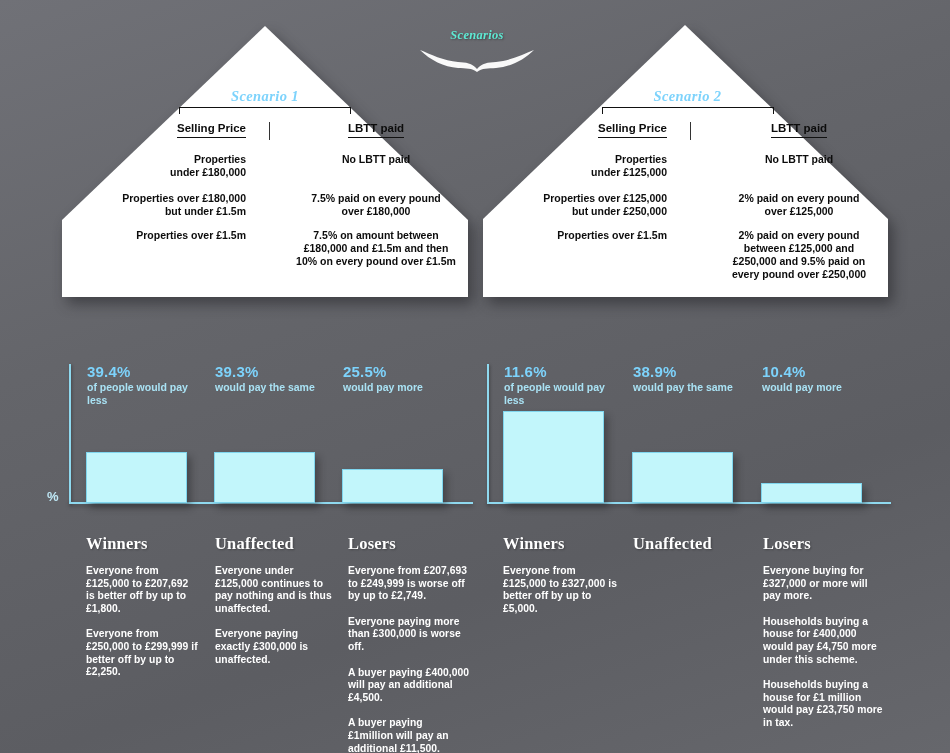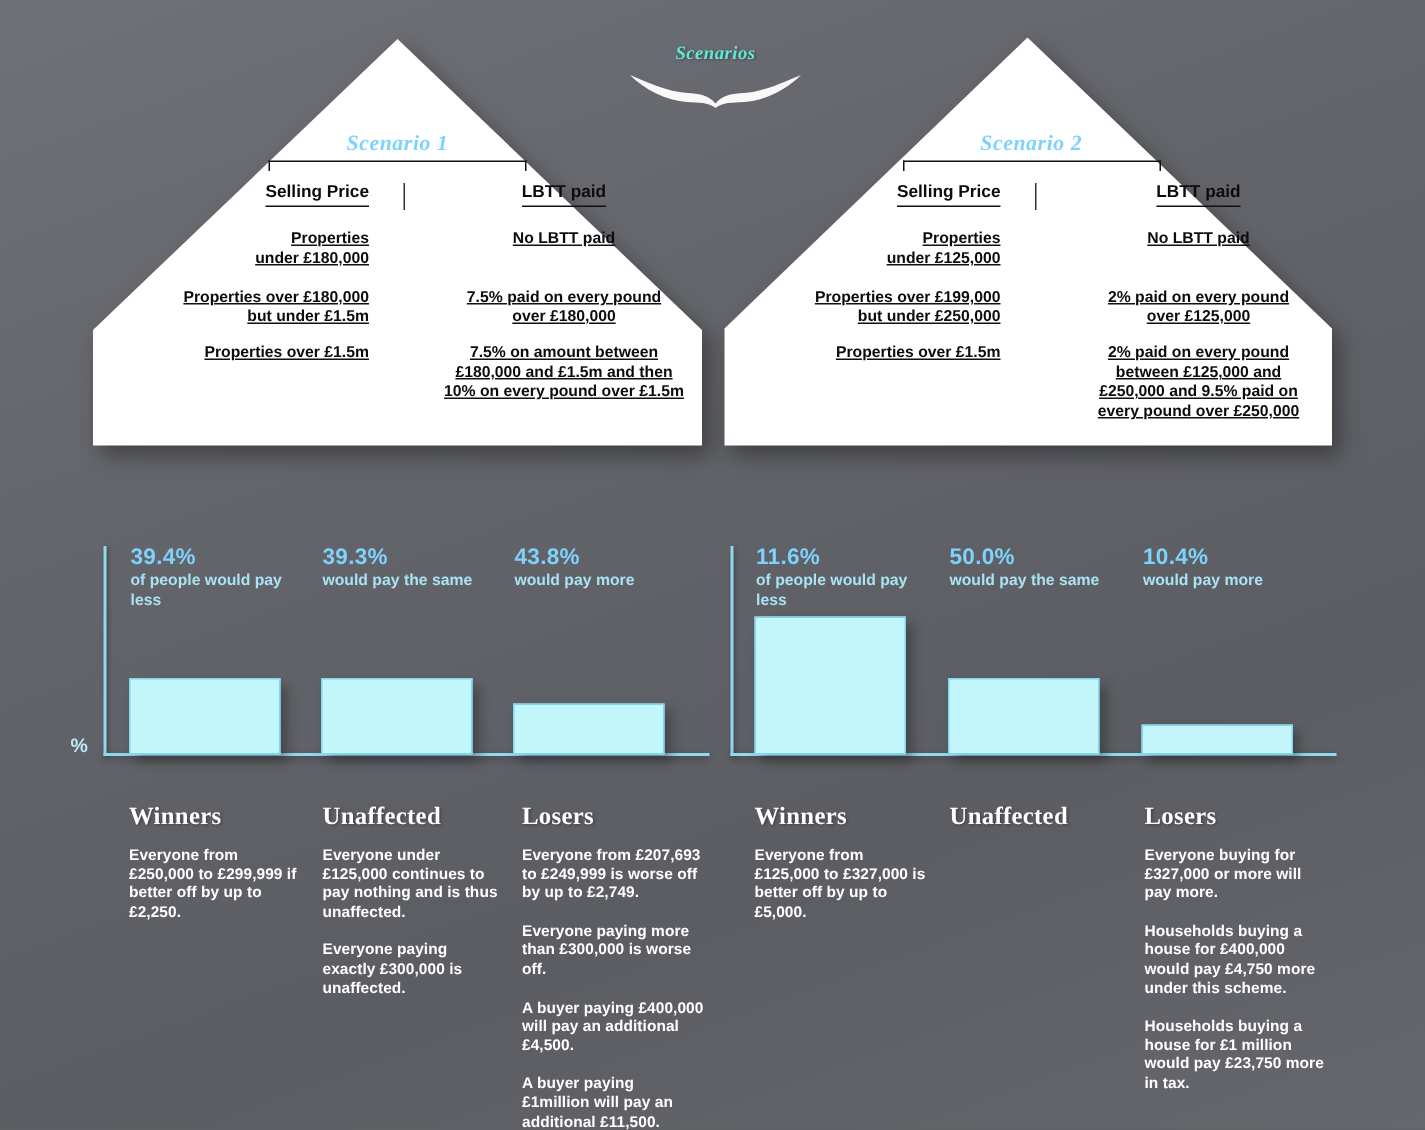--- a/index.html
+++ b/index.html
@@ -72,21 +72,20 @@
     right: 0; top: 0;
     width: 1px; height: 7px;
     background: #111;
   }
 
   .tbl {
     display: grid;
     grid-template-columns: var(--lcol) 1px var(--rcol);
     column-gap: 12px;
     margin-top: 8px;
-    text-decoration: underline;
   }
   .tbl .divider {
     background: #333;
     width: 1px;
     grid-row: 1 / span 8;
     grid-column: 2;
     justify-self: center;
   }
   .cell-l {
     grid-column: 1;
@@ -278,21 +277,21 @@
       <div class="cell-r hdr">
         <span>LBTT paid</span>
       </div>
 
       <div class="rowgap"></div>
       <div class="cell-l" style="white-space:pre-line;">Properties
 under £125,000</div>
       <div class="cell-r" style="white-space:pre-line;">No LBTT paid</div>
 
       <div class="rowgap"></div>
-      <div class="cell-l" style="white-space:pre-line;">Properties over £199,000
+      <div class="cell-l" style="white-space:pre-line;">Properties over £125,000
 but under £250,000</div>
       <div class="cell-r" style="white-space:pre-line;">2% paid on every pound
 over £125,000</div>
 
       <div class="rowgap sm"></div>
       <div class="cell-l" style="white-space:pre-line;">Properties over £1.5m</div>
       <div class="cell-r" style="white-space:pre-line;">2% paid on every pound
 between £125,000 and
 £250,000 and 9.5% paid on
 every pound over £250,000</div>
@@ -320,51 +319,52 @@
       <div class="bar-pct">39.4%</div>
       <div class="bar-sub">of people would pay less</div>
     </div>
 
     <div class="bar-label" style="left:215px; top:363px; width:126px;">
       <div class="bar-pct">39.3%</div>
       <div class="bar-sub">would pay the same</div>
     </div>
 
     <div class="bar-label" style="left:343px; top:363px; width:126px;">
-      <div class="bar-pct">43.8%</div>
+      <div class="bar-pct">25.5%</div>
       <div class="bar-sub">would pay more</div>
     </div>
   </div>
 
   <div class="chart">
     <div class="axis-v" style="left:487px; top:364px; height:140px;"></div>
     <div class="axis-h" style="left:487px; top:502px; width:404px;"></div>
 
     <div class="bar" style="left:503px; top:411px; width:101px; height:92px;"></div>
     <div class="bar" style="left:632px; top:452px; width:101px; height:51px;"></div>
     <div class="bar" style="left:761px; top:483px; width:101px; height:20px;"></div>
 
     <div class="bar-label" style="left:504px; top:363px; width:120px;">
       <div class="bar-pct">11.6%</div>
       <div class="bar-sub">of people would pay less</div>
     </div>
 
     <div class="bar-label" style="left:633px; top:363px; width:128px;">
-      <div class="bar-pct">50.0%</div>
+      <div class="bar-pct">38.9%</div>
       <div class="bar-sub">would pay the same</div>
     </div>
 
     <div class="bar-label" style="left:762px; top:363px; width:128px;">
       <div class="bar-pct">10.4%</div>
       <div class="bar-sub">would pay more</div>
     </div>
   </div>
 
   <div class="col" style="left:86px; top:534px; width:112px;">
     <div class="col-title">Winners</div>
+    <p>Everyone from £125,000 to £207,692 is better off by up to £1,800.</p>
     <p>Everyone from £250,000 to £299,999 if better off by up to £2,250.</p>
   </div>
 
   <div class="col" style="left:215px; top:534px; width:118px;">
     <div class="col-title">Unaffected</div>
     <p>Everyone under £125,000 continues to pay nothing and is thus unaffected.</p>
     <p>Everyone paying exactly £300,000 is unaffected.</p>
   </div>
 
   <div class="col" style="left:348px; top:534px; width:122px;">

